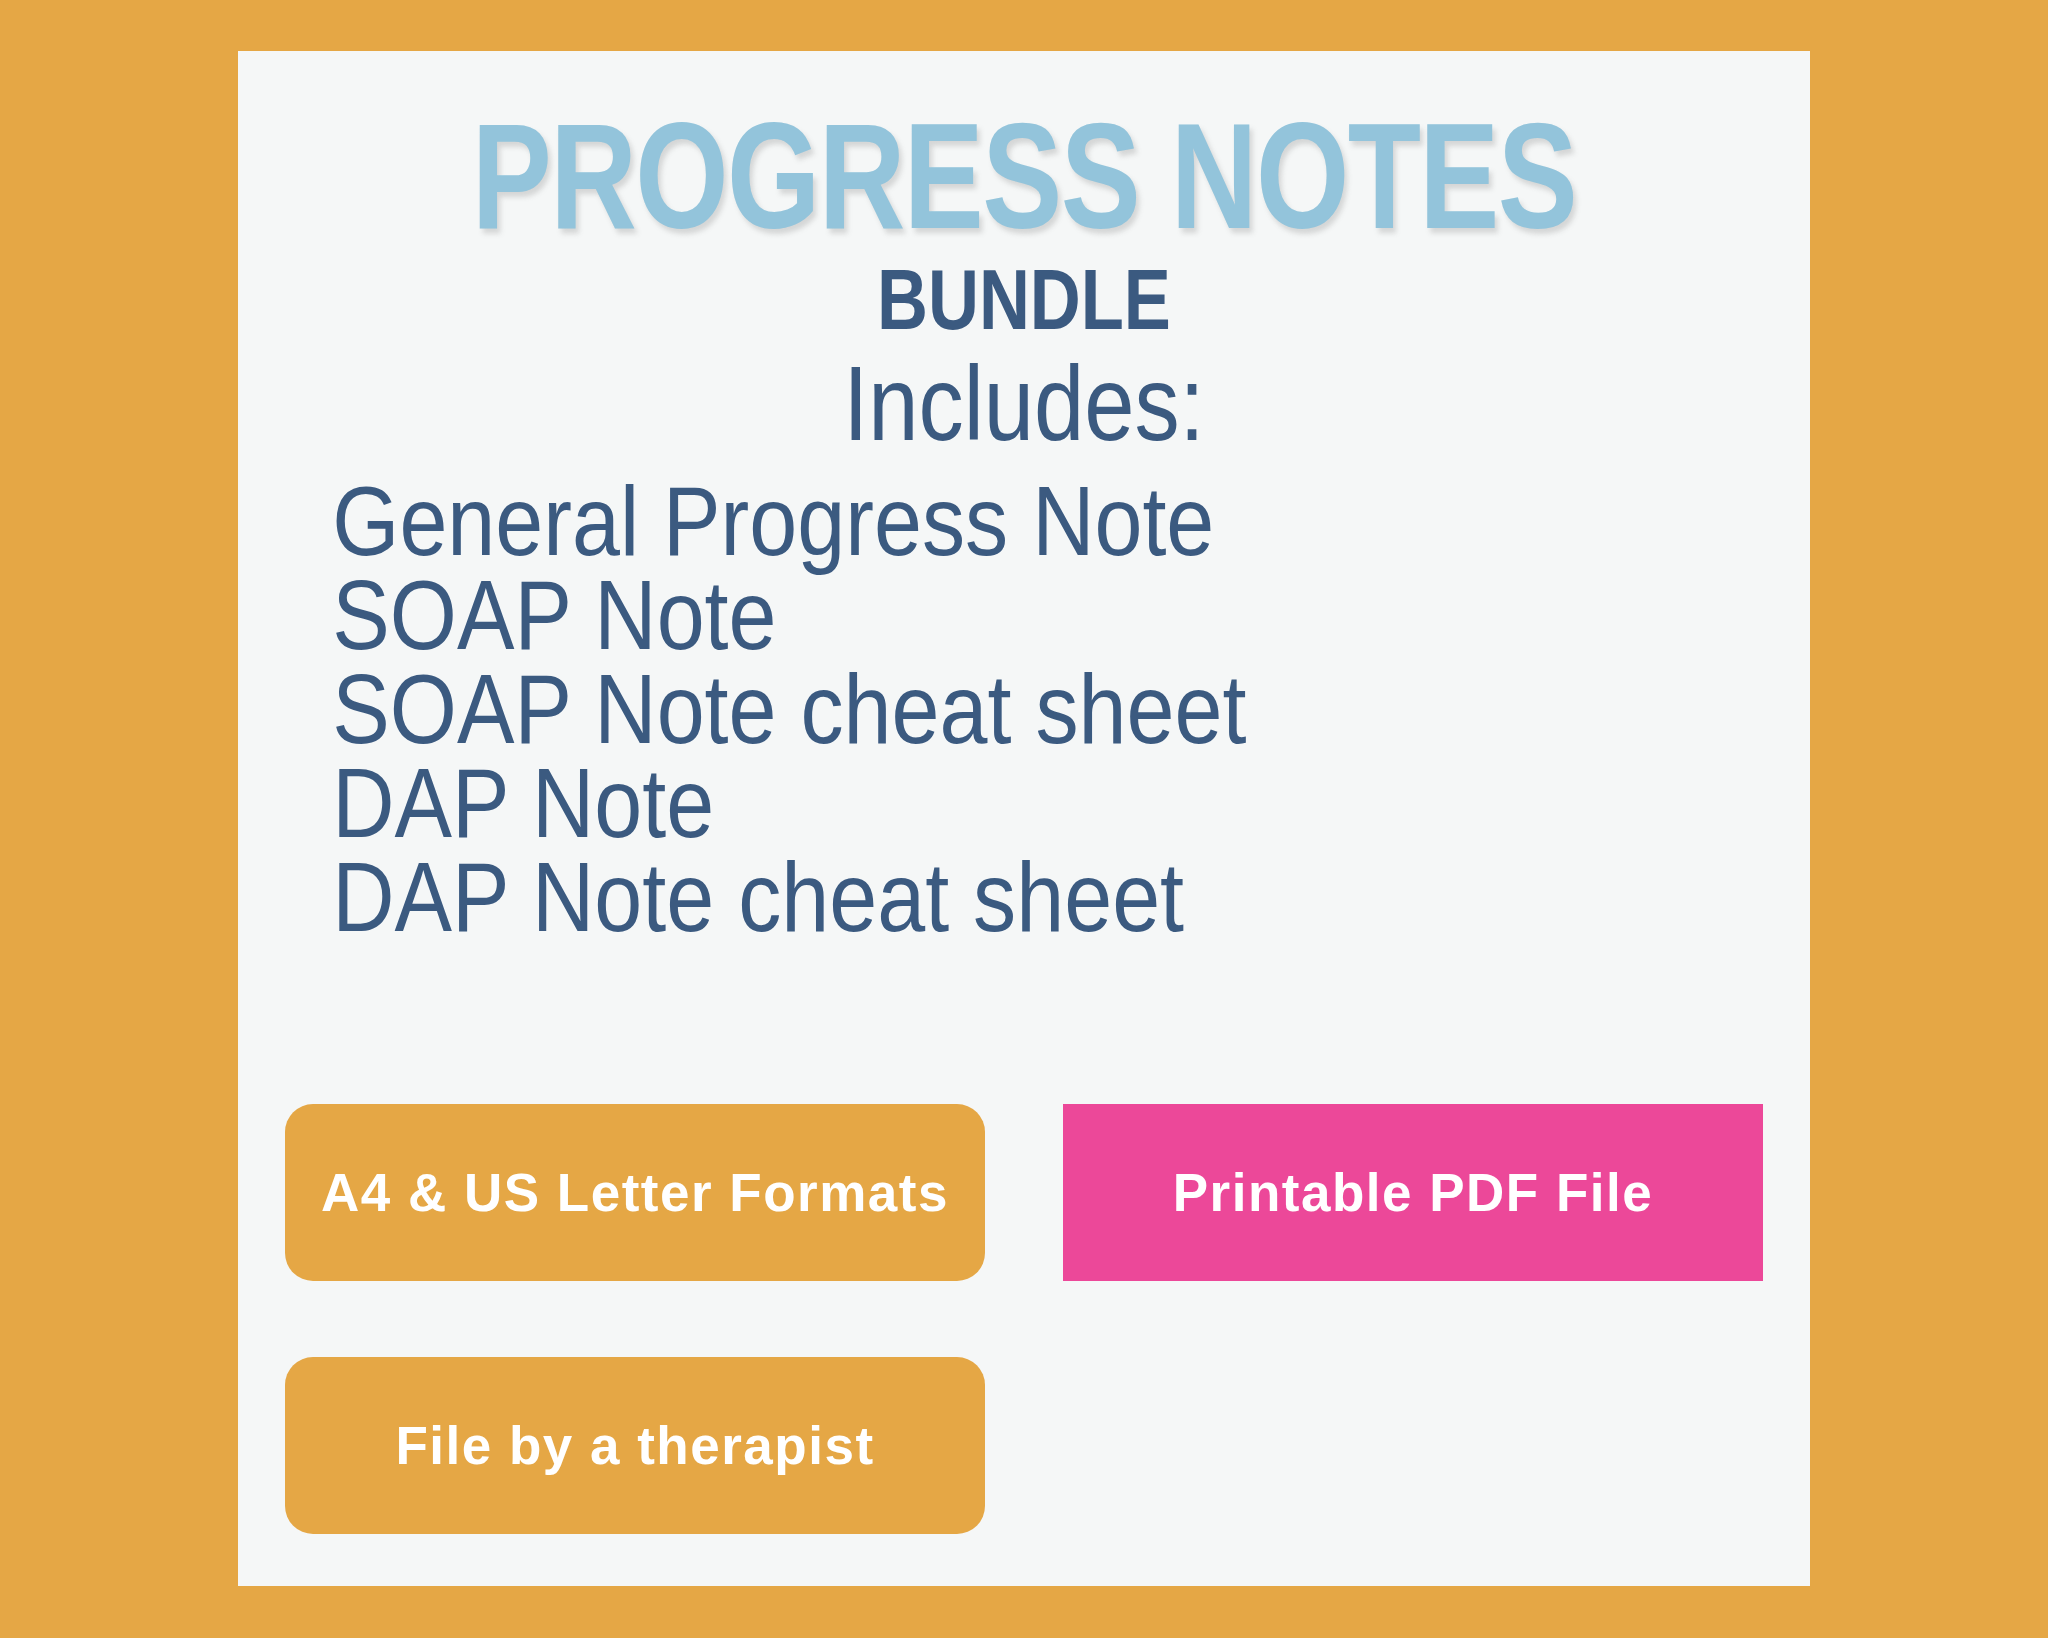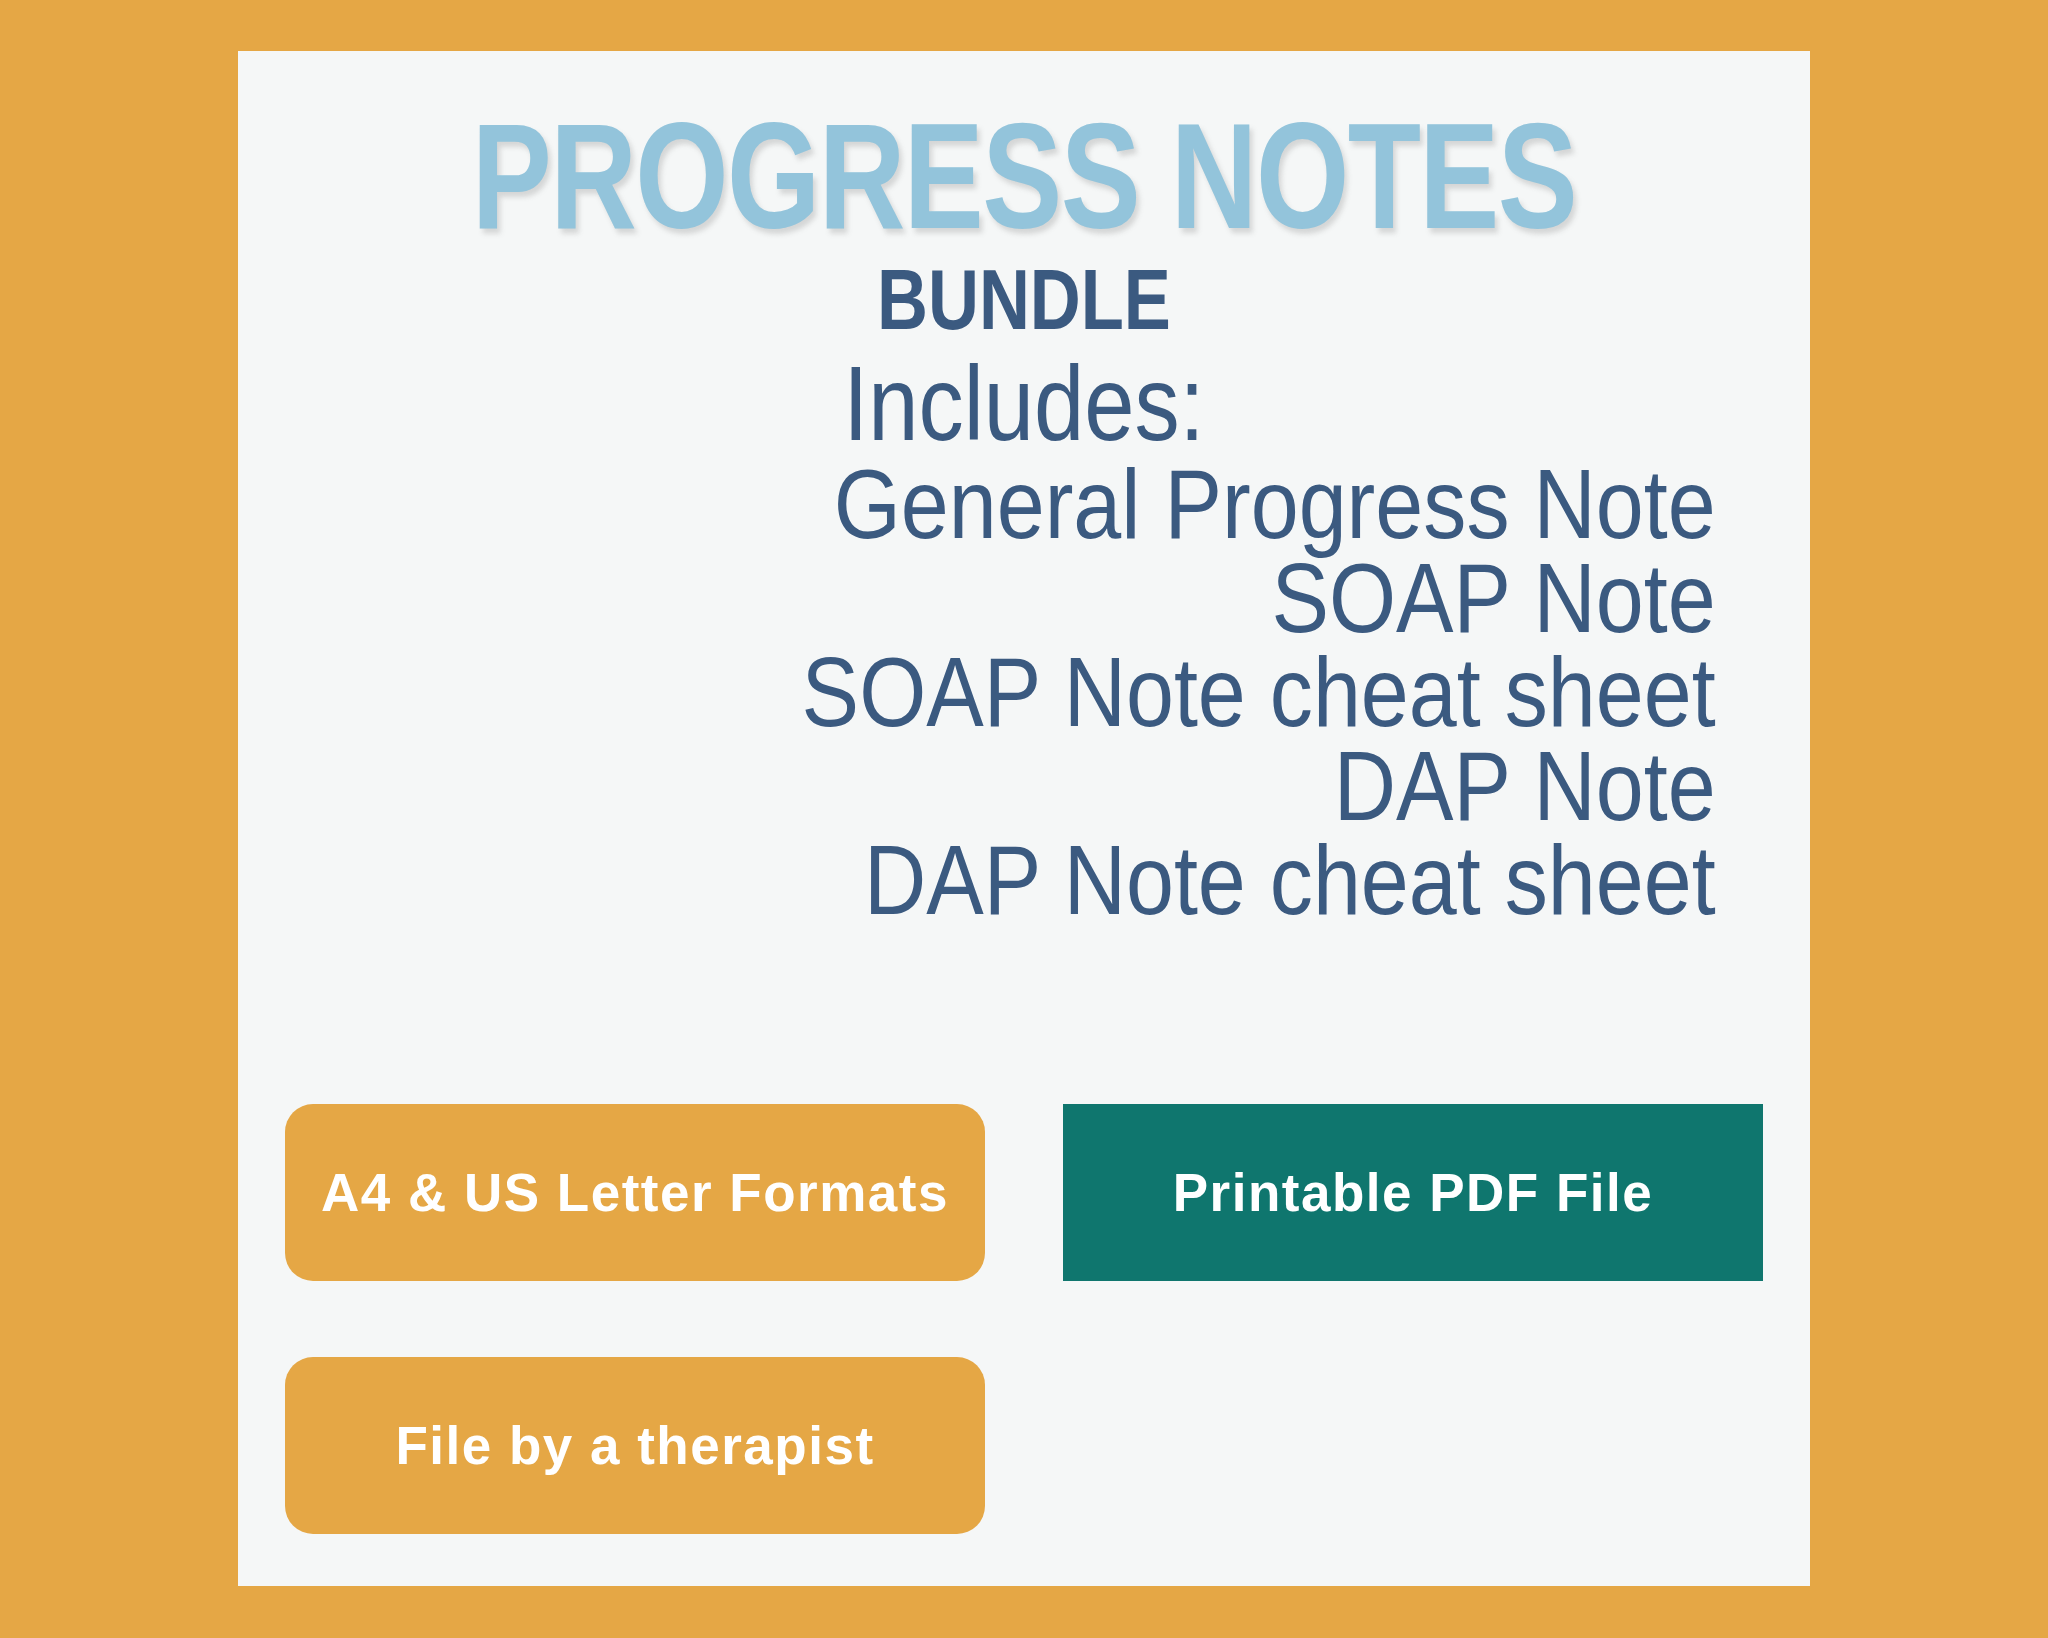--- a/index.html
+++ b/index.html
@@ -61,22 +61,22 @@
     font-size:105px;
     line-height:105px;
     transform:scaleX(0.86);
     transform-origin:50% 50%;
     white-space:nowrap;
   }
 
   
   .contents{
     position:absolute;
-    left:0;top:408px;width:100%;
-    text-align:right;
+    left:0;top:425px;width:100%;
+    text-align:left;
   }
   .contents-item{
     color:#3b5a80;
     font-family:"Liberation Sans Narrow","Liberation Sans", sans-serif;
     font-weight:normal;
     font-size:98px;
     line-height:90px;
     letter-spacing:0px;
     transform:scaleX(0.88);
     transform-origin:50% 50%;
@@ -103,21 +103,21 @@
     color:#ffffff;
     font-family:"Liberation Sans","DejaVu Sans", sans-serif;
     font-weight:bold;
     font-size:53px;
     line-height:66px;
     letter-spacing:1.5px;
     padding:0 14px;
     box-sizing:border-box;
   }
   .badge-orange{background:#e5a745;border-radius:28px;}
-  .badge-blue{background:#0f766e;}
+  .badge-blue{background:#ec4899;}
 </style>
 </head>
 <body>
 
 <div id="canvas">
 
   <div class="card">
 
     <div class="title">PROGRESS NOTES</div>
 

